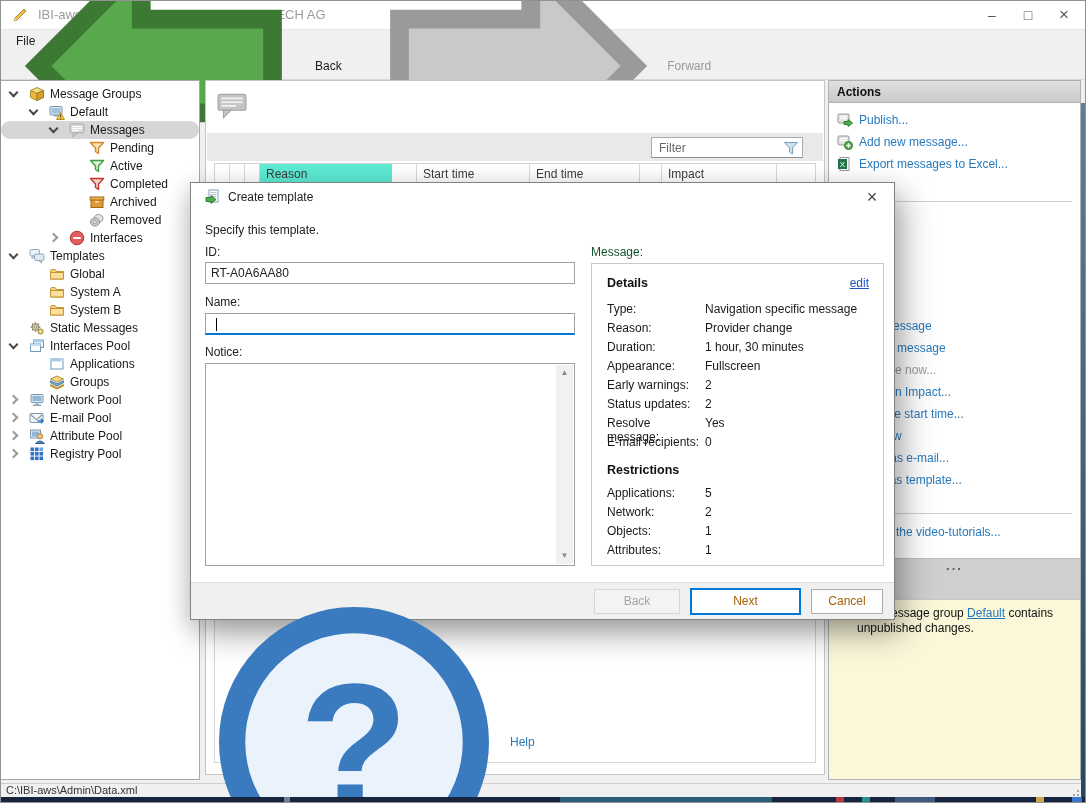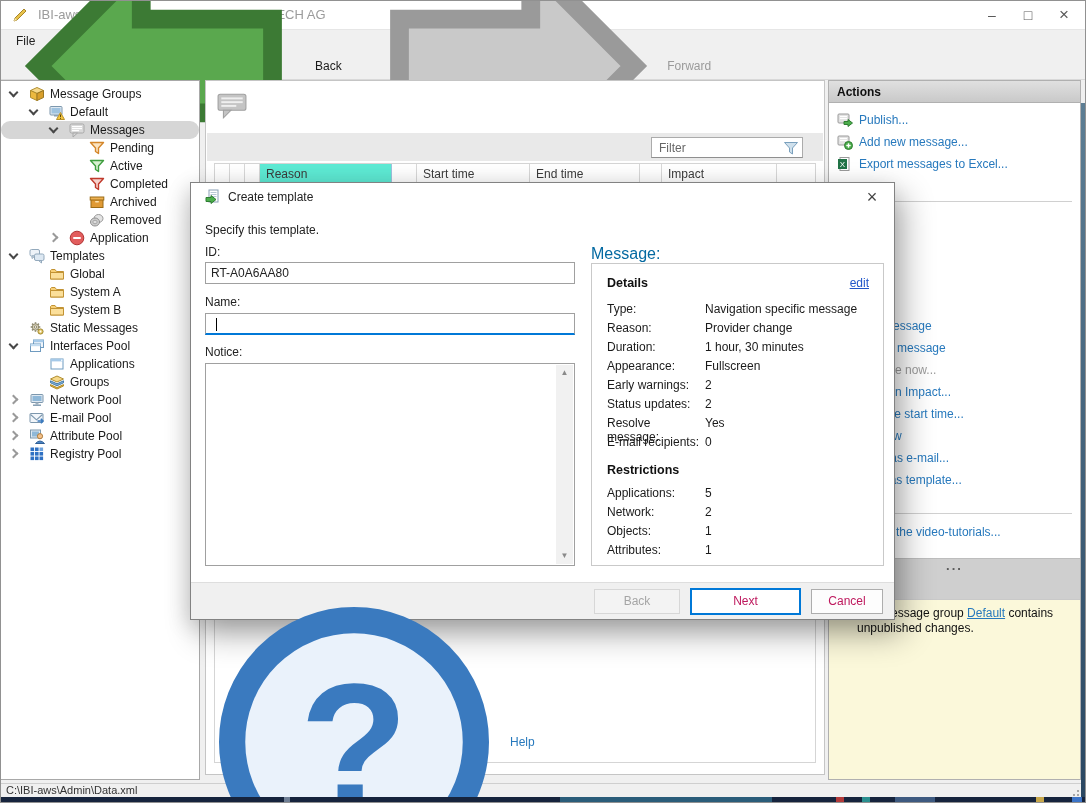--- a/index.html
+++ b/index.html
@@ -99,33 +99,33 @@
   .lab-id { top:62px; } .lab-name { top:112px; } .lab-notice { top:162px; }
   .inp { position:absolute; left:14px; width:370px; height:22px; border:1px solid #a0a0a0; background:#fff; font-size:12px; font-family:"Liberation Sans",sans-serif; color:#222; padding:0 5px; }
   .inp-id { top:79px; }
   .inp-name { top:130px; border-bottom:2px solid #0078d7; }
   .caret { display:inline-block; width:1px; height:13px; background:#000; margin:4px 0 0 5px; animation:blink 1s steps(1) infinite; }
   @keyframes blink { 50% { opacity:0; } }
   .notice-area { position:absolute; left:14px; top:180px; width:370px; height:203px; border:1px solid #a0a0a0; background:#fff; }
   .vscroll { position:absolute; right:1px; top:1px; bottom:1px; width:17px; background:#f1f1f1; }
   .vscroll .arr { position:absolute; left:0; width:17px; height:16px; text-align:center; font-size:8px; color:#8a8a8a; line-height:16px; }
   .arr.up { top:0; } .arr.dn { bottom:0; }
-  .lab-message { position:absolute; left:400px; top:62px; font-size:16px; color:#0369a1; }
+  .lab-message { position:absolute; left:400px; top:62px; font-size:12px; color:#14532d; }
   .details-box { position:absolute; left:400px; top:80px; width:293px; height:303px; border:1px solid #c9c9c9; background:#fff; padding:12px 14px 0 15px; overflow:hidden; }
   .d-hdr { display:flex; justify-content:space-between; align-items:baseline; margin-bottom:12px; }
   .d-hdr .d-title { font-size:12.5px; font-weight:bold; color:#111; }
   .d-hdr a { font-size:12px; color:#2156c9; text-decoration:underline; }
   .drow { display:flex; height:19px; font-size:12px; color:#1a1a1a; }
   .dlabel { width:98px; flex:0 0 98px; }
   .dvalue { flex:1; white-space:nowrap; }
   .d-restrict { font-size:12.5px; font-weight:bold; color:#111; margin:9px 0 9px 0; }
   .dlg-footer { position:absolute; left:0; right:0; bottom:0; height:37px; background:#f0f0f0; border-top:1px solid #dedede; }
   .help-link { position:absolute; left:13px; top:9px; display:flex; align-items:center; gap:6px; font-size:12px; color:#2779bd; }
   .help-link svg { width:16px; height:16px; }
-  .btn { position:absolute; top:6px; height:25px; font-size:12px; text-align:center; line-height:23px; background:#fdfdfd; border:1px solid #adadad; color:#be185d; }
+  .btn { position:absolute; top:6px; height:25px; font-size:12px; text-align:center; line-height:23px; background:#fdfdfd; border:1px solid #adadad; color:#a16207; }
   .btn-back { left:403px; width:86px; background:#f3f3f3; border-color:#d7d7d7; color:#a5a5a5; }
   .btn-next { left:499px; width:111px; top:5px; height:27px; line-height:23px; border:2px solid #0078d7; background:#ffffff; }
   .btn-cancel { left:620px; width:72px; }
 
   
   .statusbar { position:absolute; left:0; top:783px; width:1086px; height:14px; background:#f0f0f0; border-top:1px solid #cfcfcf; font-size:11px; color:#333; line-height:13px; padding-left:6px; }
   .grip { position:absolute; right:2px; top:2px; width:11px; height:11px; }
   .taskbar-sliver { position:absolute; left:0; top:797px; width:1086px; height:6px; background:#16243d; z-index:40; }
   .tb-speck { position:absolute; top:0; height:6px; }
   .right-sliver { position:absolute; left:1081px; top:103px; width:5px; height:694px; background:linear-gradient(#5d7e94,#2a4762); z-index:5; }
@@ -262,21 +262,21 @@
     <span class="tlabel">Removed</span>
   </div>
       <div class="tree-row lvl2">
     <span class="chev right"></span>
     <span class="ticon">
           <svg viewBox="0 0 16 16">
             <circle cx="8" cy="8" r="6.8" fill="#e25d5d" stroke="#b03434"></circle>
             <rect x="4" y="6.9" width="8" height="2.2" rx="1" fill="#fff"></rect>
           </svg>
         </span>
-    <span class="tlabel">Application</span>
+    <span class="tlabel">Interfaces</span>
   </div>
       <div class="tree-row lvl0">
     <span class="chev down"></span>
     <span class="ticon">
           <svg viewBox="0 0 16 16">
             <rect x="1" y="1.5" width="9.5" height="6.5" rx="1.5" fill="#eef3f8" stroke="#93a9bc"></rect>
             <polygon points="3,8 3,10.5 6,8" fill="#eef3f8" stroke="#93a9bc"></polygon>
             <rect x="5.5" y="6" width="9.5" height="6.5" rx="1.5" fill="#dde8f2" stroke="#93a9bc"></rect>
             <polygon points="12.5,12.5 12.5,15 9.5,12.5" fill="#dde8f2" stroke="#93a9bc"></polygon>
           </svg>

